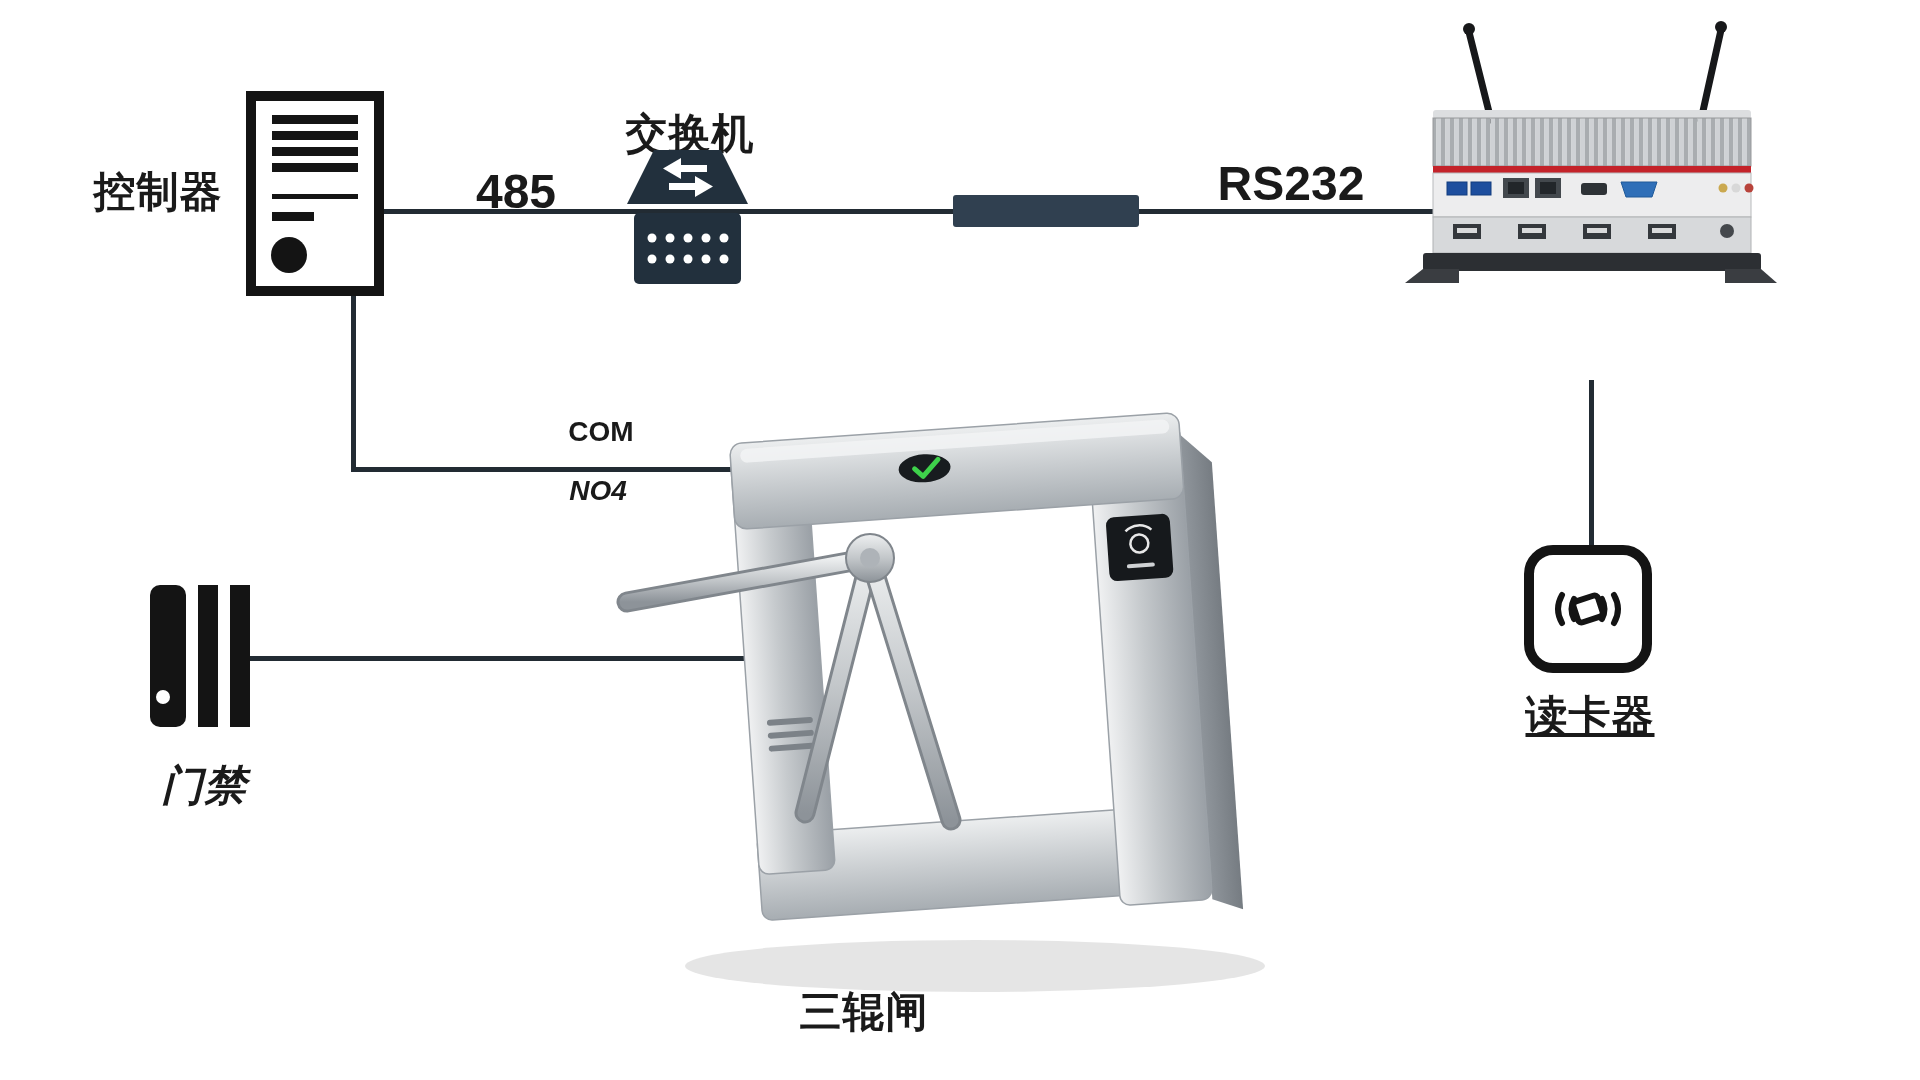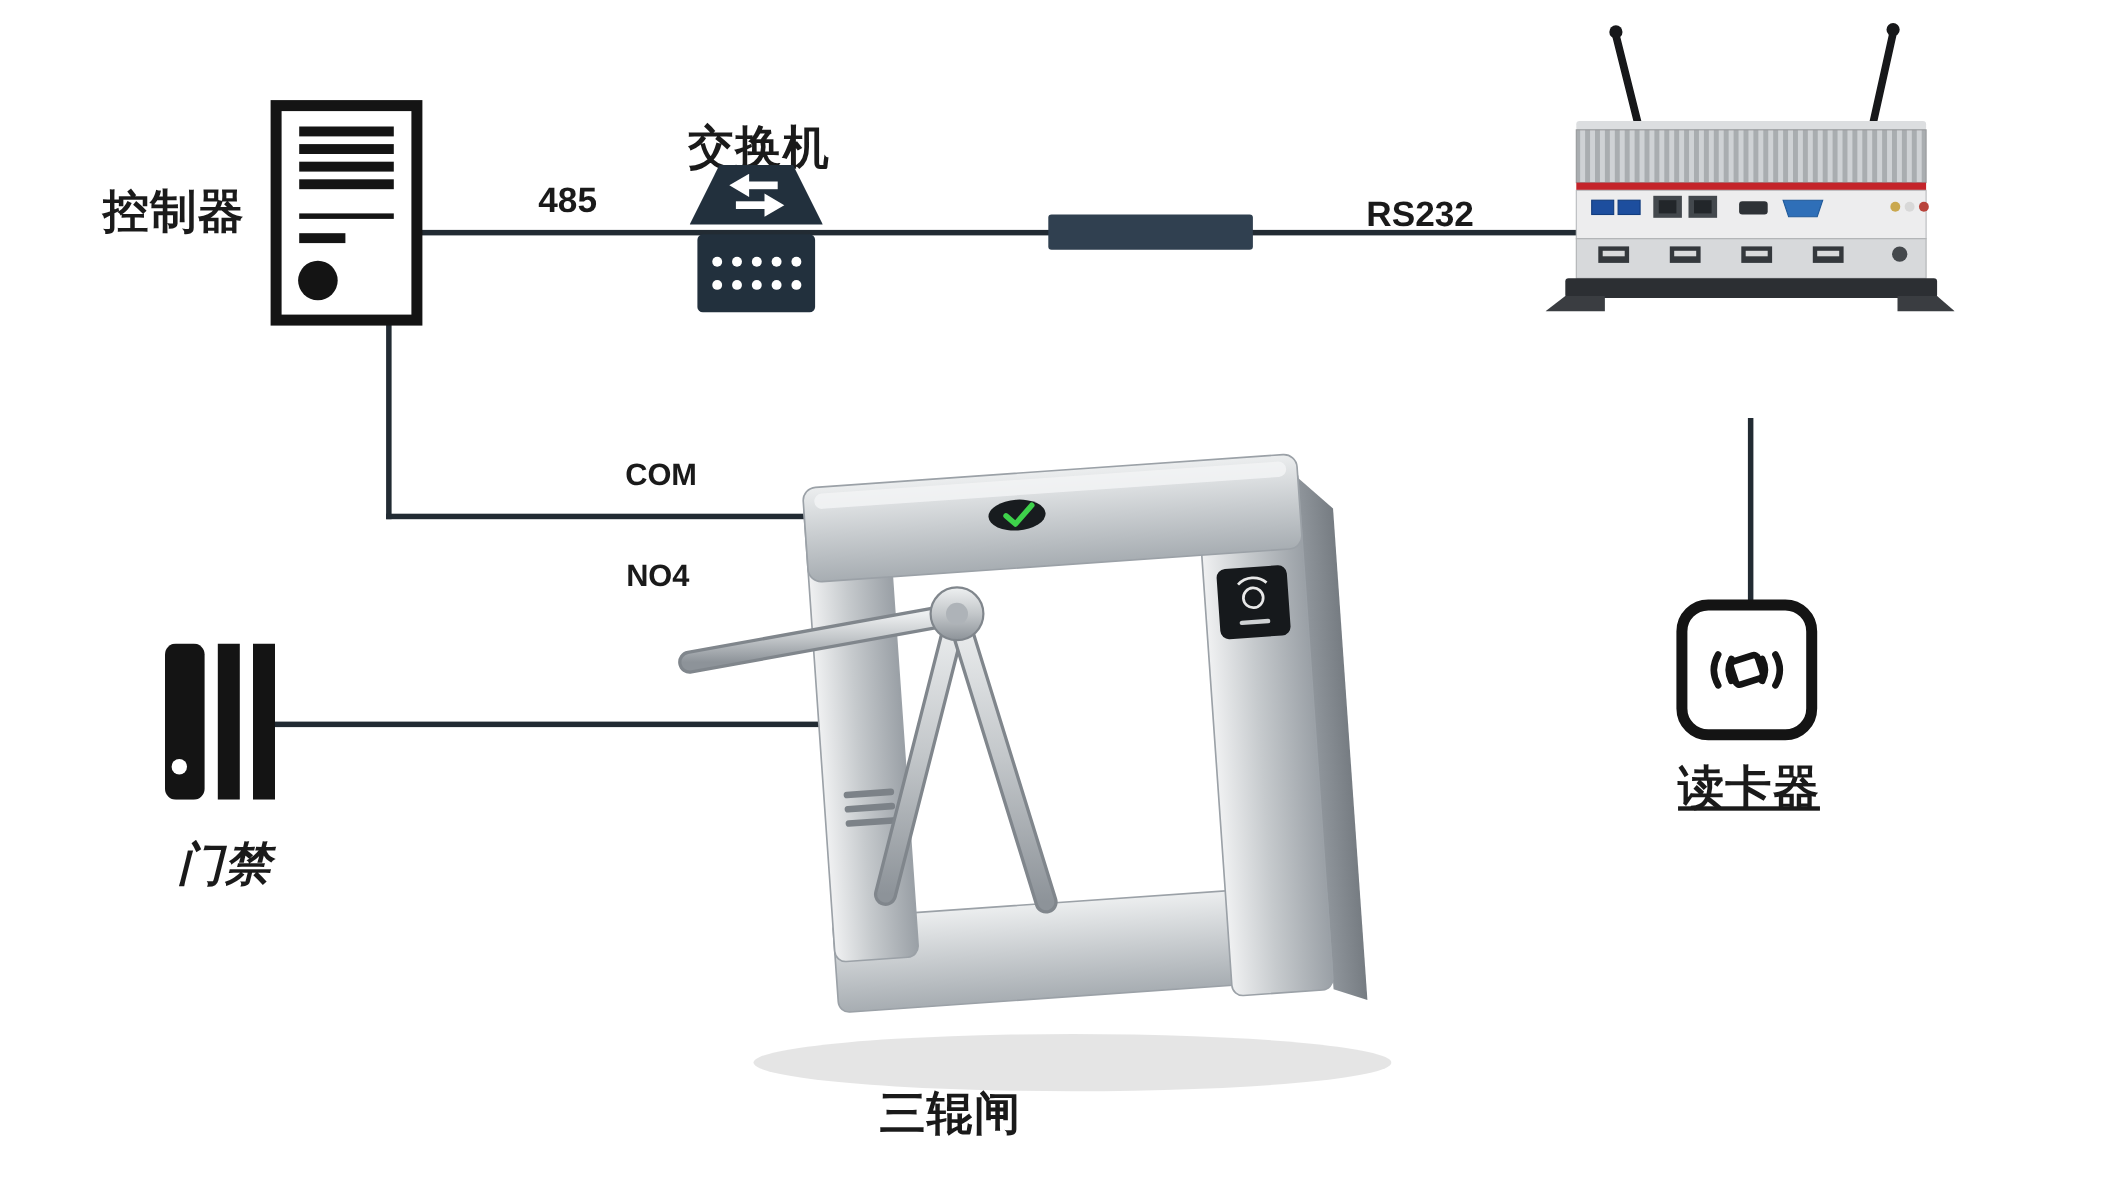--- a/index.html
+++ b/index.html
@@ -6,21 +6,21 @@
   .canvas{
     position:relative;width:1920px;height:1080px;background:#ffffff;overflow:hidden;
     font-family:"Liberation Sans","DejaVu Sans",sans-serif;
   }
   .node{position:absolute;}
   .line{position:absolute;background:#222b33;}
   .lbl{
     position:absolute;transform:translateX(-50%);white-space:nowrap;
     font-weight:bold;color:#1a1a1a;font-size:42px;letter-spacing:1px;
   }
-  .lbl.alnum{font-size:32px;letter-spacing:0;}
+  .lbl.alnum{font-size:48px;letter-spacing:0;}
   .lbl.mid{font-size:28px;letter-spacing:0;}
   .converter-bar{
     position:absolute;left:953px;top:195px;width:186px;height:32px;
     background:#304050;border-radius:3px;
   }
 </style>
 </head>
 <body>
 
 <div class="canvas">
@@ -68,21 +68,21 @@
           <circle cx="79" cy="109" r="4.5"></circle>
           <circle cx="97" cy="109" r="4.5"></circle>
       </g>
     </svg>
   </div>
 
   <div class="lbl alnum" style="left:516px;top:164px;">485</div>
 
   <div class="converter-bar"></div>
 
-  <div class="lbl alnum" style="left:1291px;top:176px;">RS232</div>
+  <div class="lbl alnum" style="left:1291px;top:156px;">RS232</div>
 
   <div class="node" style="left:1405px;top:16px;width:372px;height:288px;">
     <svg width="372" height="288" viewBox="0 0 372 288">
       <defs>
         <pattern id="fins" width="9" height="12" patternUnits="userSpaceOnUse">
           <rect width="4.5" height="12" fill="#a9adb0"></rect>
           <rect x="4.5" width="4.5" height="12" fill="#cfd2d5"></rect>
         </pattern>
       </defs>
 
@@ -152,21 +152,21 @@
     <svg width="102" height="142" viewBox="0 0 102 142">
       <rect x="0" y="0" width="36" height="142" rx="10" fill="#141414"></rect>
       <circle cx="13" cy="112" r="7" fill="#ffffff"></circle>
       <rect x="48" y="0" width="20" height="142" fill="#141414"></rect>
       <rect x="80" y="0" width="20" height="142" fill="#141414"></rect>
     </svg>
   </div>
   <div class="lbl" style="left:204px;top:758px;font-style:italic;">门禁</div>
 
   <div class="lbl mid" style="left:601px;top:416px;">COM</div>
-  <div class="lbl mid" style="left:598px;top:508px;">NO4</div>
+  <div class="lbl mid" style="left:598px;top:475px;font-style:italic;">NO4</div>
 
   <div class="node" style="left:605px;top:388px;width:660px;height:617px;">
     <svg width="660" height="617" viewBox="0 0 660 617">
       <defs>
         <linearGradient id="tsV" x1="0" y1="0" x2="1" y2="0">
           <stop offset="0" stop-color="#f0f1f2"></stop>
           <stop offset="0.45" stop-color="#c6cacd"></stop>
           <stop offset="1" stop-color="#9aa0a6"></stop>
         </linearGradient>
         <linearGradient id="tsH" x1="0" y1="0" x2="0" y2="1">

